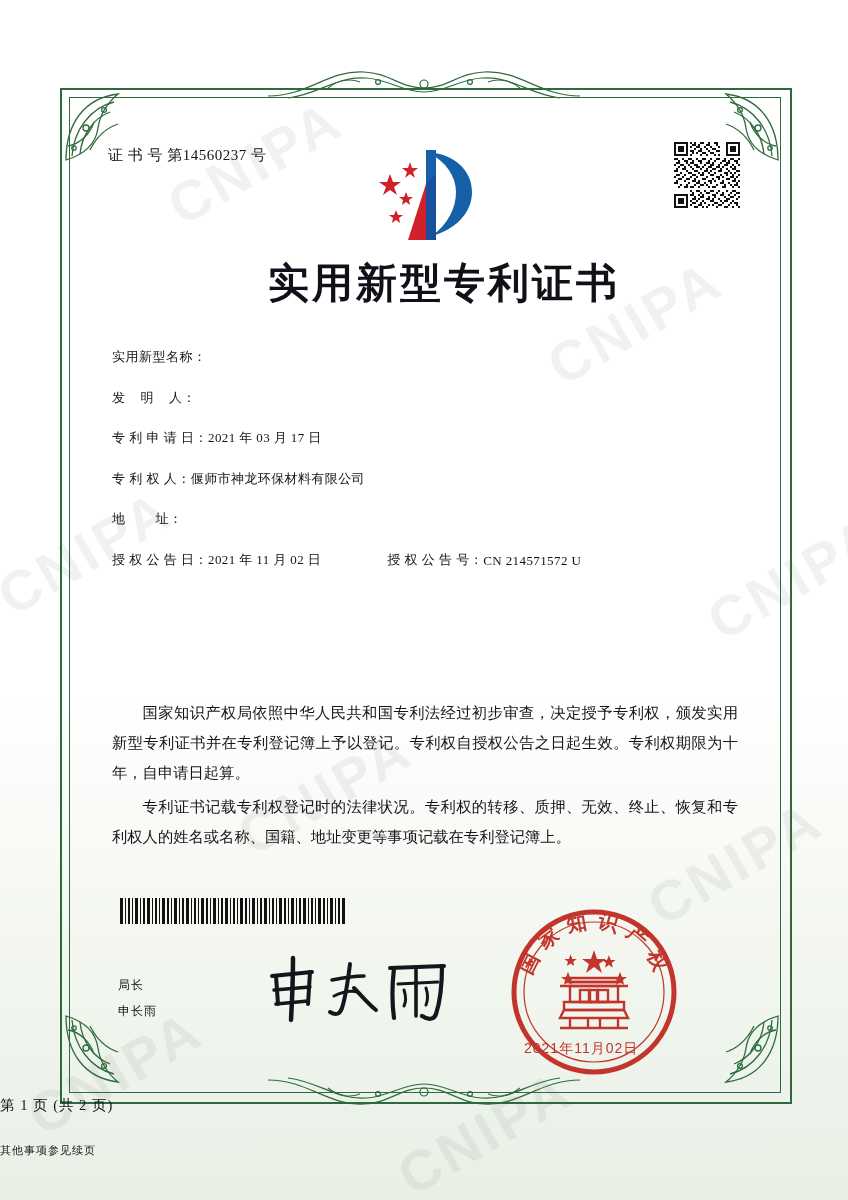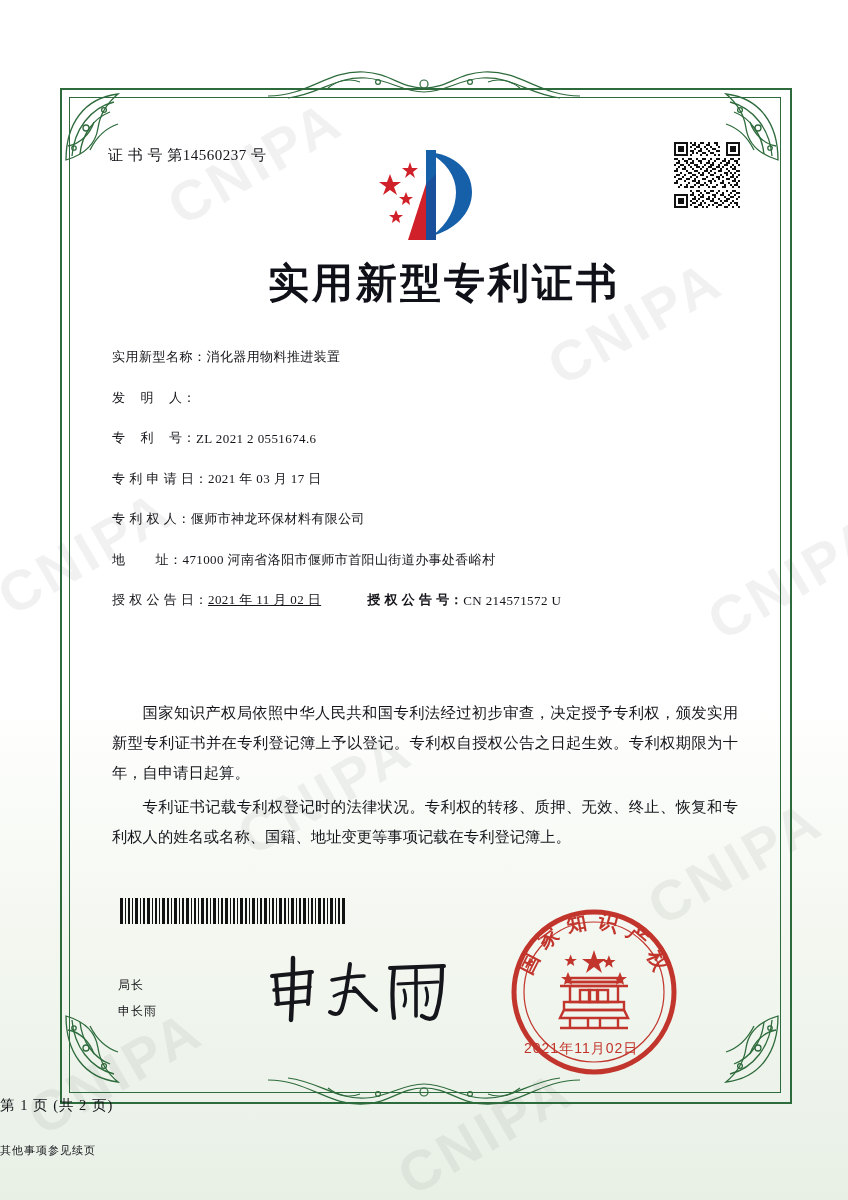--- a/index.html
+++ b/index.html
@@ -129,28 +129,26 @@
     flex: 0 0 auto;
     white-space: pre;
     letter-spacing: 0.5px;
   }
   .field-value {
     flex: 1 1 auto;
     letter-spacing: 0.4px;
   }
   .field-row.two-col .field-value {
     flex: 0 0 auto;
-    margin-right: 46px;
-    text-decoration: underline;
+    margin-right: 66px;
   }
   .field-label2 {
     flex: 0 0 auto;
     white-space: pre;
     letter-spacing: 0.5px;
-    font-weight: bold;
   }
   .field-value2 {
     flex: 0 0 auto;
     letter-spacing: 0.4px;
   }
 
   
   .body-text {
     position: absolute;
     left: 112px; top: 698px;
@@ -579,40 +577,34 @@
       <polygon points="40,48 42,53 47,53 43,56 44,61 40,58 36,61 37,56 33,53 38,53"></polygon>
       <polygon points="30,66 32,71 37,71 33,74 34,79 30,76 26,79 27,74 23,71 28,71"></polygon>
     </g>
   </svg>
 
   <div class="main-title">实用新型专利证书</div>
 
   <div class="fields">
     <div class="field-row">
       <span class="field-label">实用新型名称：</span>
-      <span class="field-value">消化器用物料推进装置</span>
     </div>
     <div class="field-row">
       <span class="field-label">发    明    人：</span>
-    </div>
-    <div class="field-row">
-      <span class="field-label">专    利    号：</span>
-      <span class="field-value">ZL 2021 2 0551674.6</span>
     </div>
     <div class="field-row">
       <span class="field-label">专 利 申 请 日：</span>
       <span class="field-value">2021 年 03 月 17 日</span>
     </div>
     <div class="field-row">
       <span class="field-label">专 利 权 人：</span>
       <span class="field-value">偃师市神龙环保材料有限公司</span>
     </div>
     <div class="field-row">
       <span class="field-label">地        址：</span>
-      <span class="field-value">471000 河南省洛阳市偃师市首阳山街道办事处香峪村</span>
     </div>
     <div class="field-row two-col">
       <span class="field-label">授 权 公 告 日：</span>
       <span class="field-value">2021 年 11 月 02 日</span>
       <span class="field-label2">授 权 公 告 号：</span>
       <span class="field-value2">CN 214571572 U</span>
     </div>
   </div>
 
   <div class="body-text">

